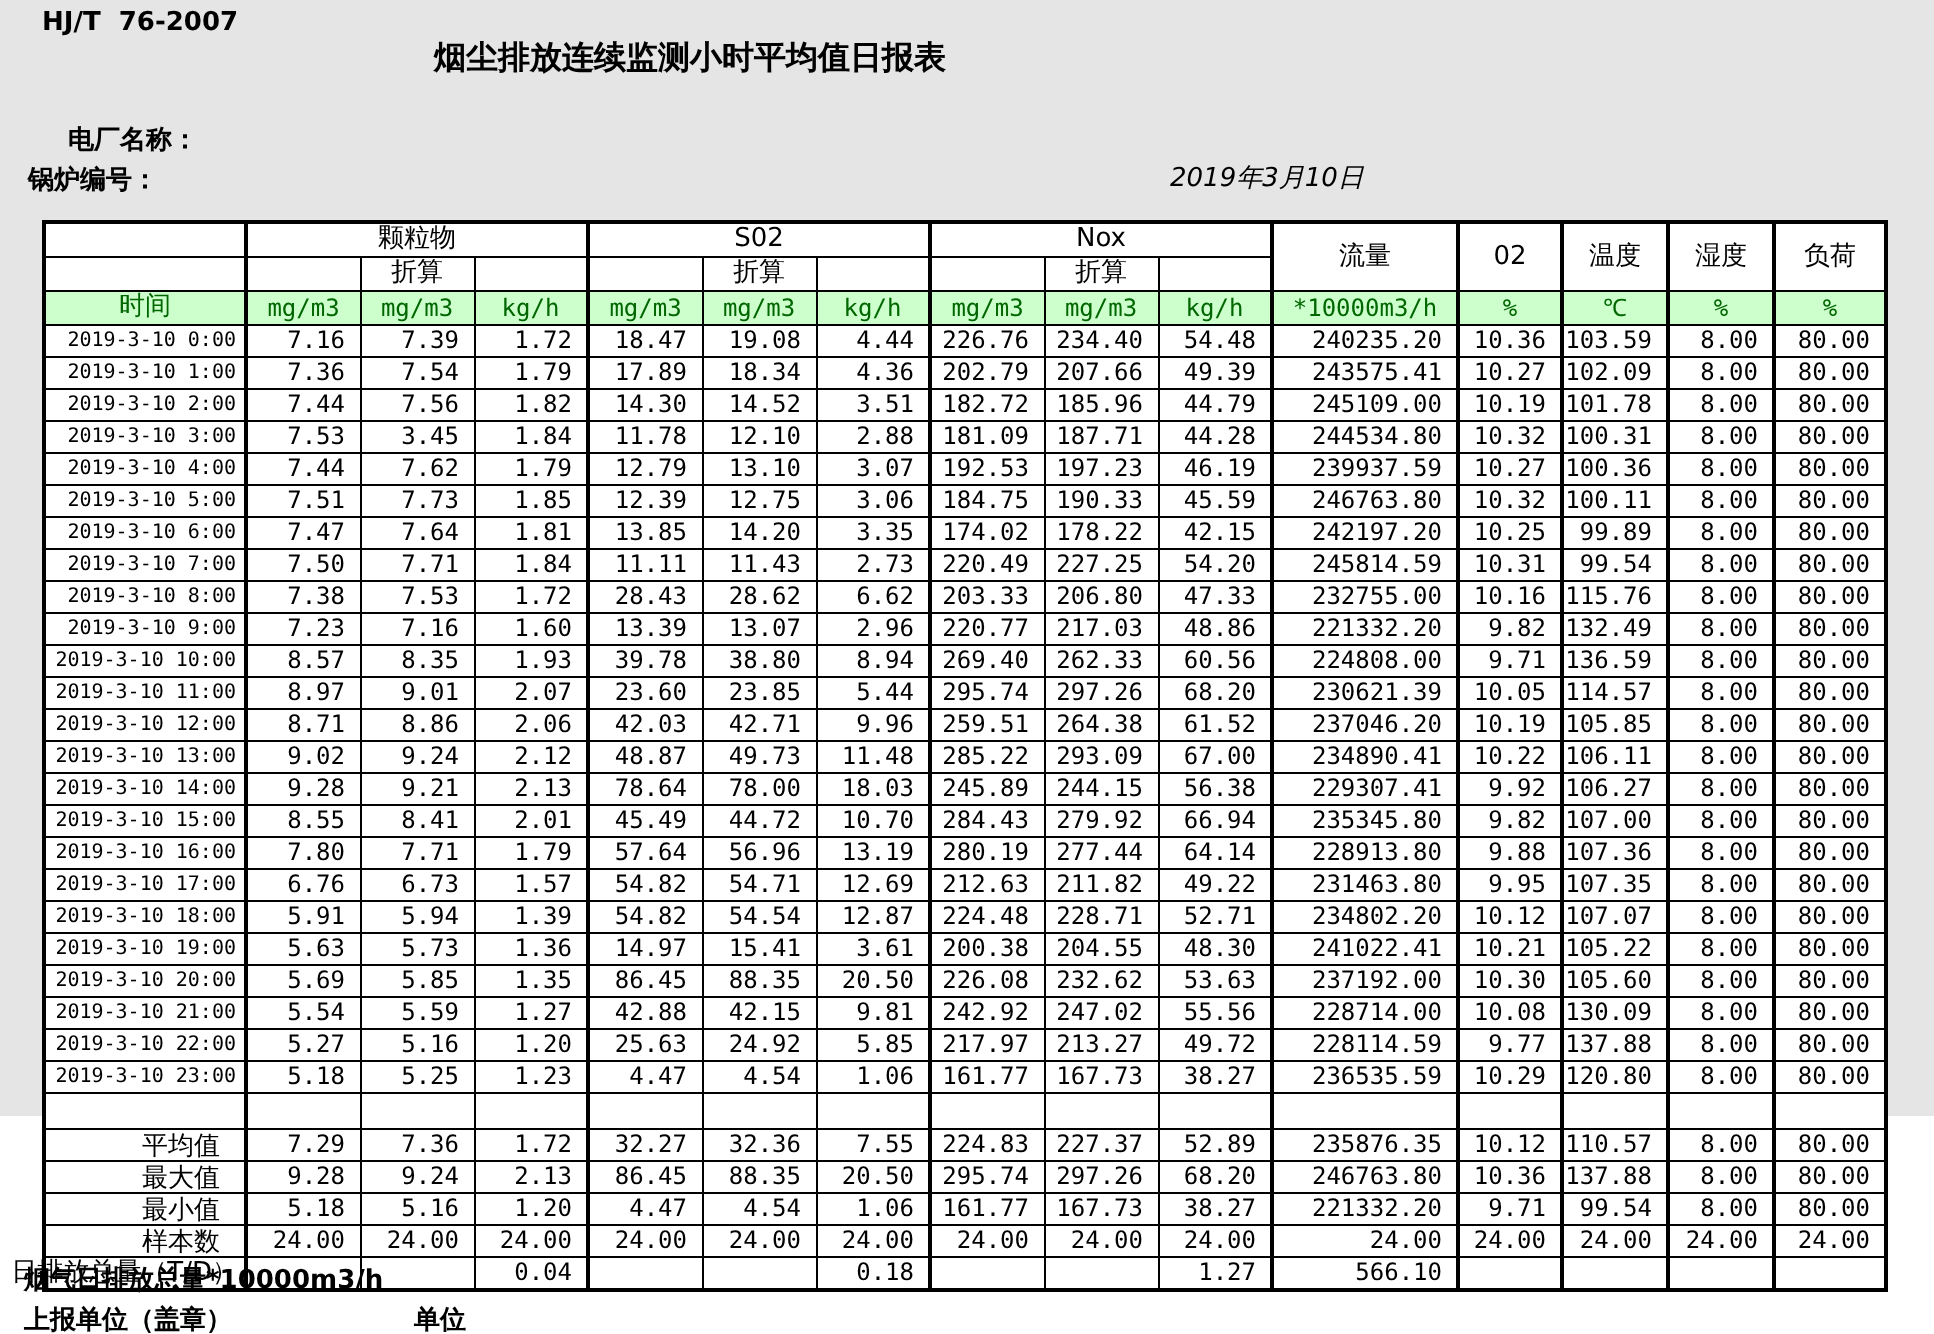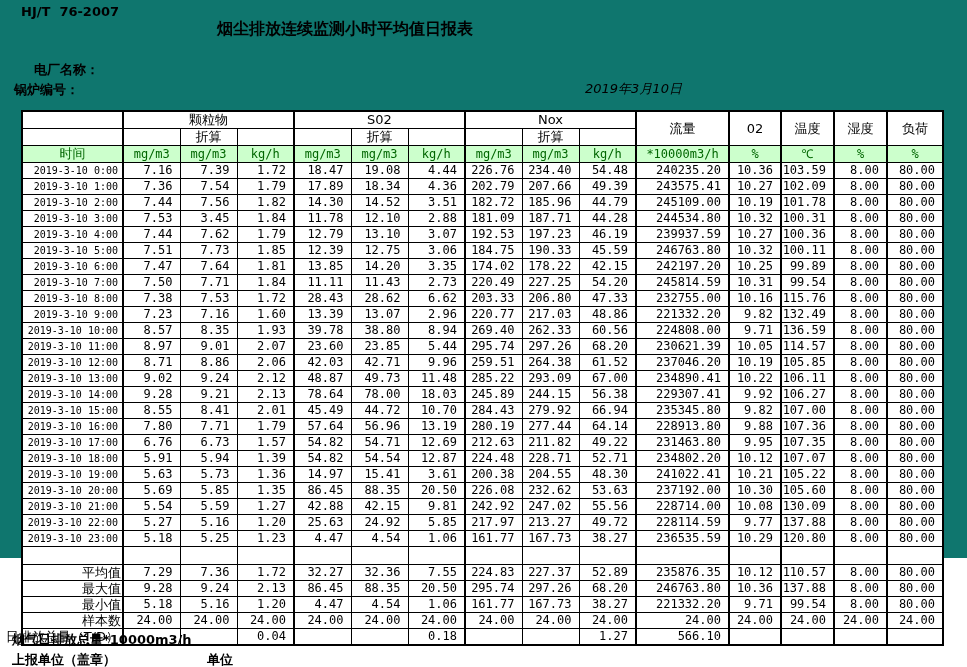--- a/index.html
+++ b/index.html
@@ -2,21 +2,21 @@
 <html style="--hdr-bg: #ccffcc; --hdr-fg: #006600;"><head>
 <meta charset="utf-8">
 <style>
   * { box-sizing: border-box; }
   html, body { margin:0; padding:0; }
   body {
     width:967px; height:667px; background:#ffffff; color:#000;
     font-family:"DejaVu Sans","Liberation Sans",sans-serif;
     overflow:hidden;
   }
-  .page { position:relative; width:967px; height:558px; background:#0f766e; }
+  .page { position:relative; width:967px; height:558px; background:#e5e5e5; }
 
   .std   { position:absolute; left:21px;  top:4px;  font-size:13px; font-weight:bold; white-space:pre; }
   .title { position:absolute; left:217px; top:19px; font-size:16px; font-weight:bold; }
   .plant { position:absolute; left:14px;  top:61px; font-size:13px; font-weight:bold;padding-left:20px; }
   .boiler{ position:absolute; left:14px;  top:81px; font-size:13px; font-weight:bold; }
   .rdate { position:absolute; left:585px; top:80px; font-size:13px;font-style:italic; }
 
   table {
     position:absolute; left:21px; top:110px;
     border-collapse:collapse; table-layout:fixed;
@@ -28,21 +28,21 @@
     border:1px solid #000; padding:0; height:15px; line-height:15px;
     overflow:hidden; white-space:nowrap; font-weight:normal;
     background:#fff;
   }
   thead td { height:16px; line-height:16px; }
   .g { border-left-width:2px; }
   .hdr-cn { font-family:"DejaVu Sans","Liberation Sans",sans-serif; font-size:13px; text-align:center; }
   .green-row td { background:var(--hdr-bg,#ccffcc); color:var(--hdr-fg,#006600); text-align:center; }
   .c-time { text-align:right; padding-right:4px; font-size:10px; }
   .c-num  { text-align:right; padding-right:7px; }
-  .sum-label { text-align:right; padding-right:1px; font-family:Liberation Serif, serif; font-size:13px; }
+  .sum-label { text-align:right; padding-right:12px; font-family:Liberation Serif, serif; font-size:13px; }
   .spacer-row td { height:18px; }
   .c-total { position:relative; overflow:visible;margin-top:45px; }
   .c-total span {
     position:absolute; right:3px; bottom:0; white-space:nowrap;
     font-family:"DejaVu Sans","Liberation Sans",sans-serif; font-size:13px; line-height:15px;
   }
 
   .f1  { position:absolute; left:12px;  top:631px; font-size:13px; font-weight:bold; }
   .f2a { position:absolute; left:12px;  top:651px; font-size:13px; font-weight:bold; }
   .f2b { position:absolute; left:207px; top:651px; font-size:13px; font-weight:bold; }

